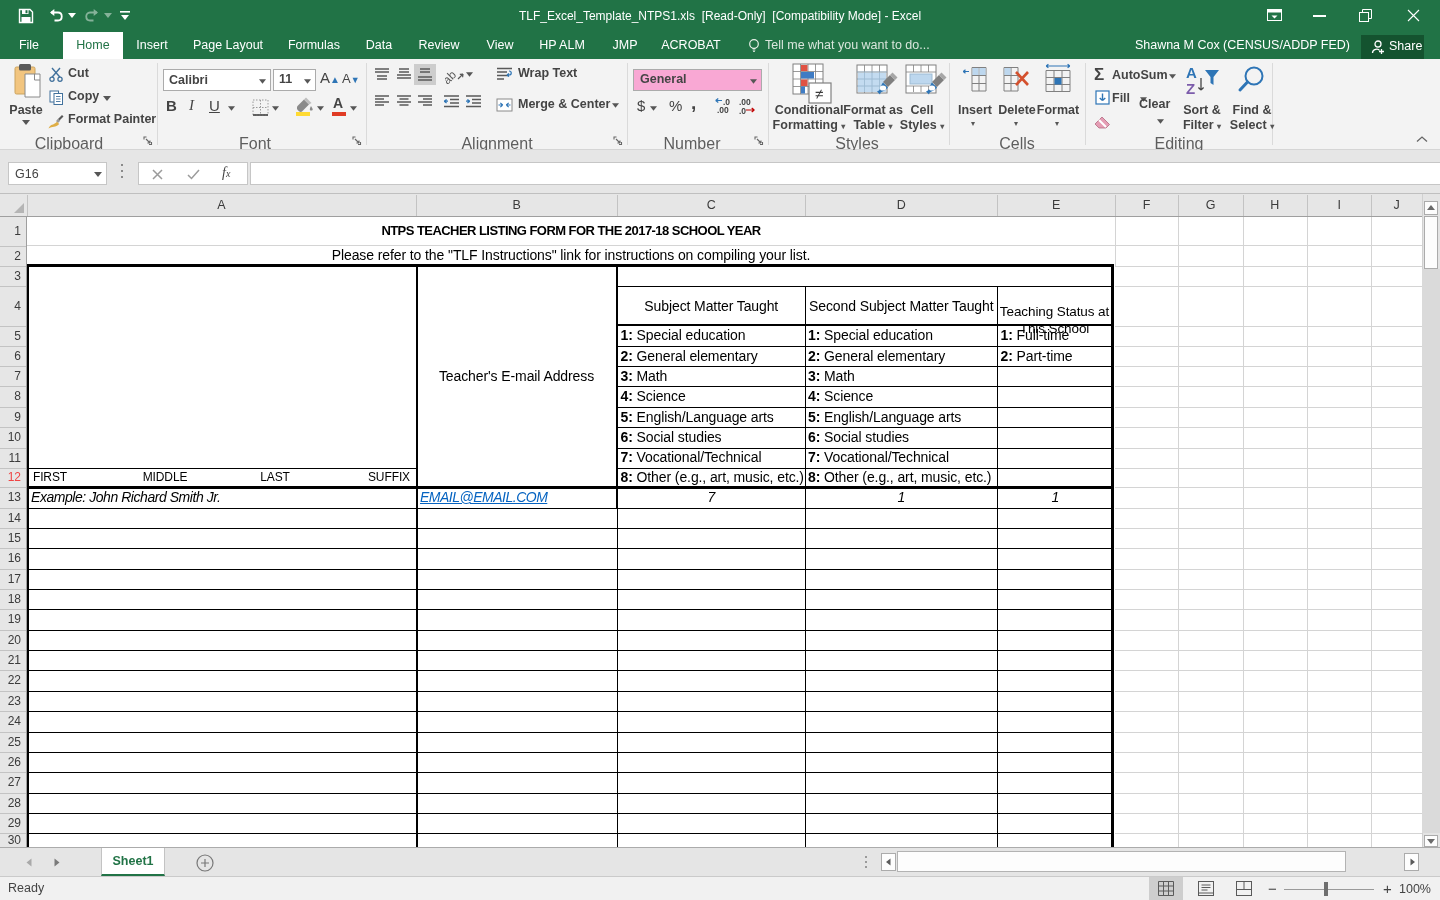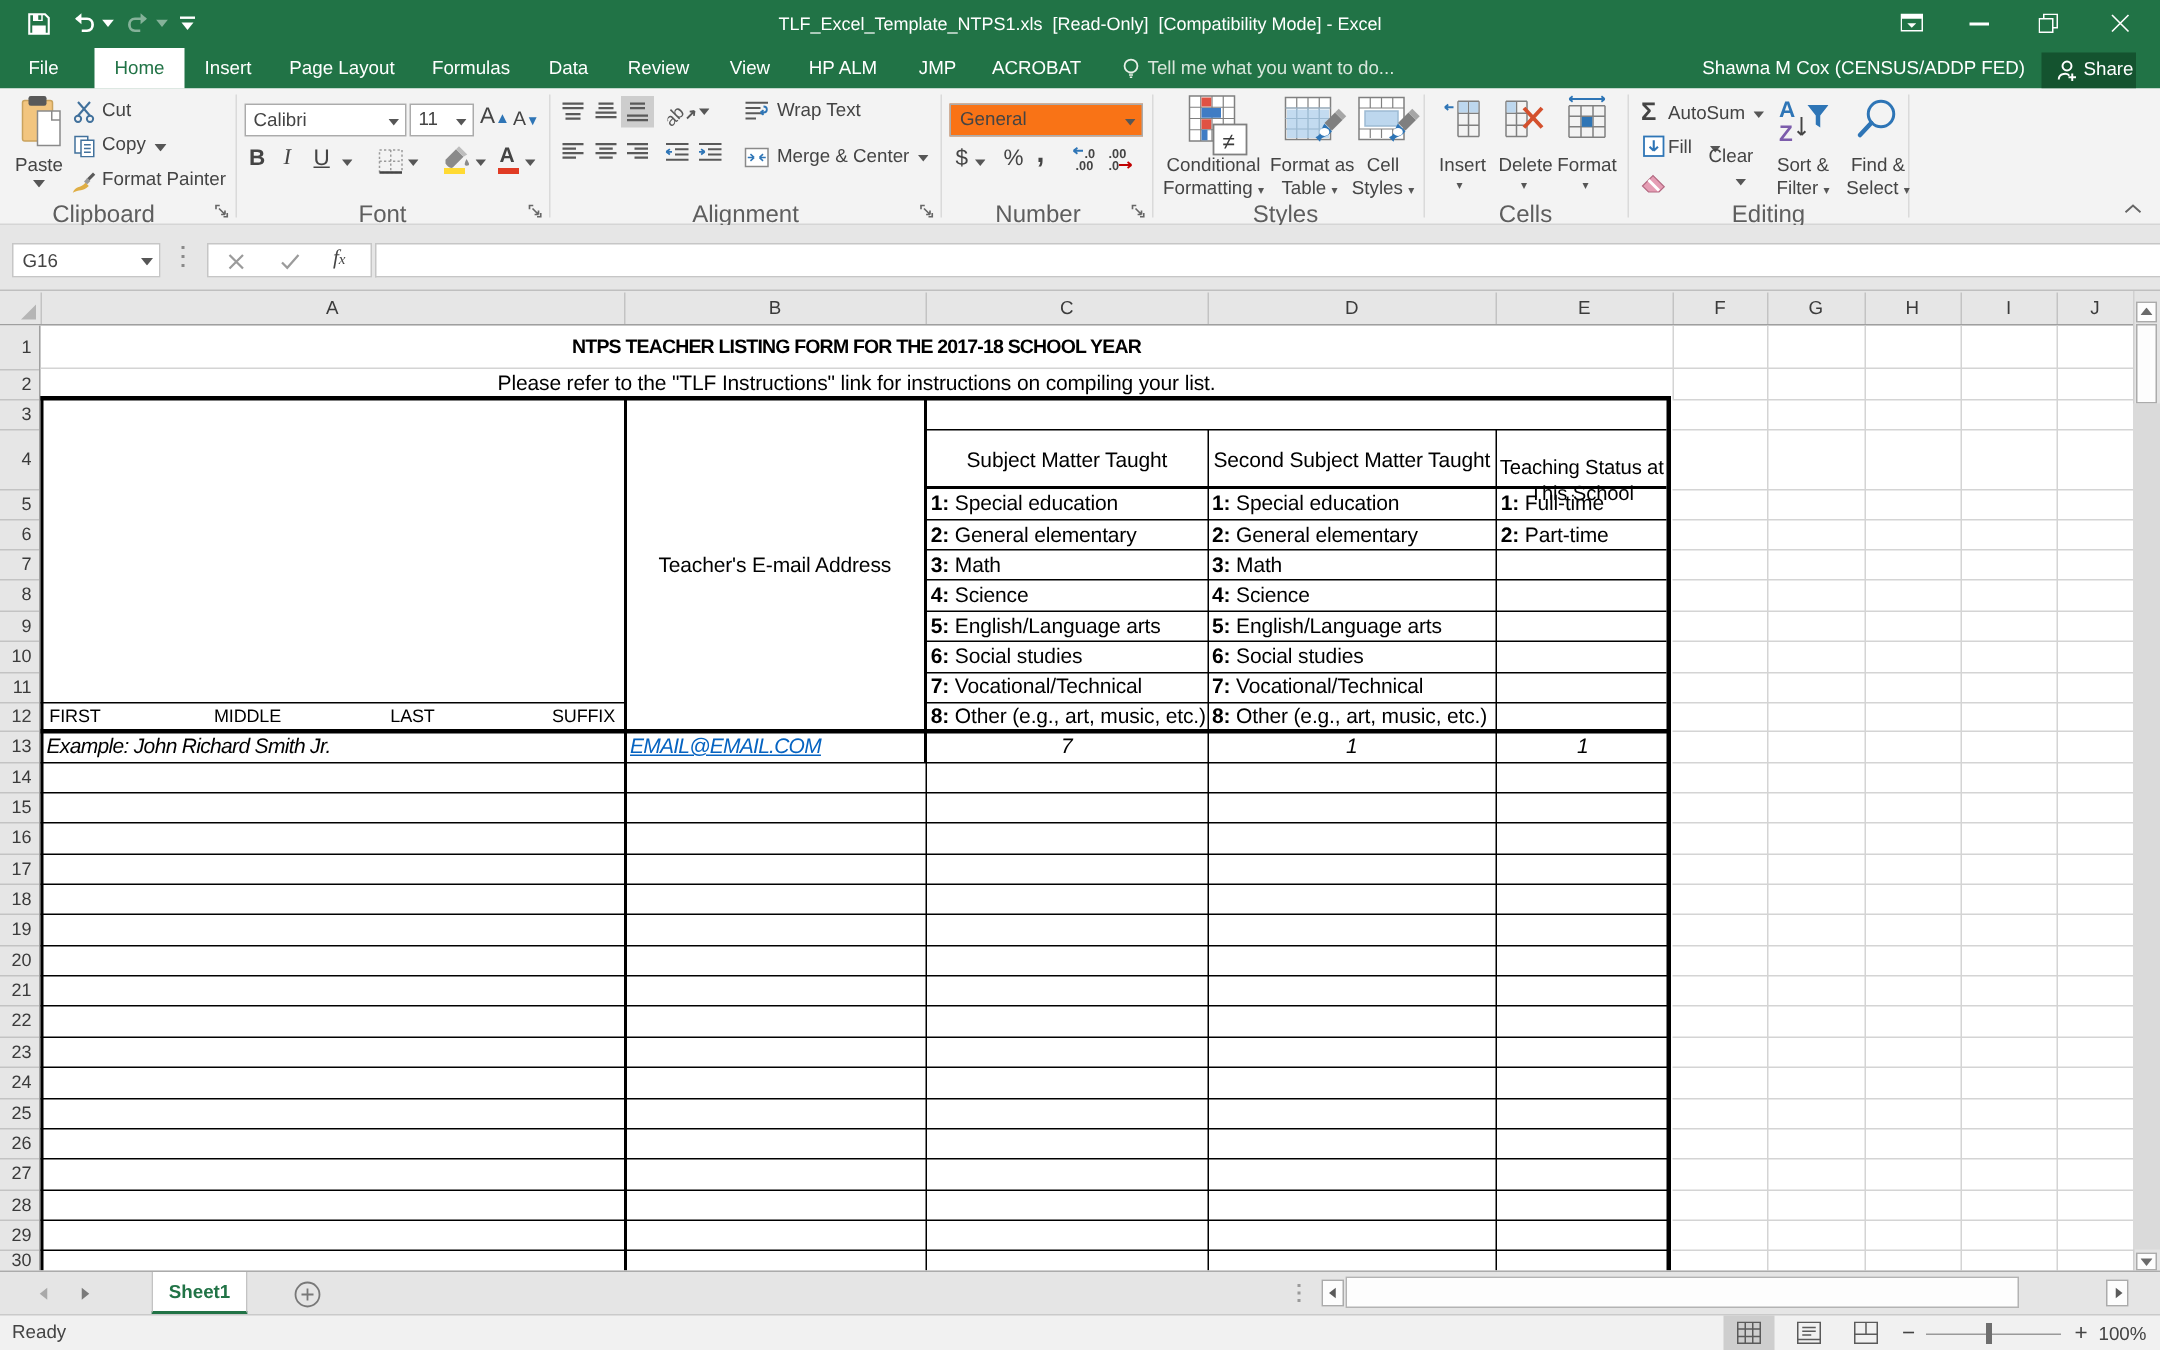--- a/index.html
+++ b/index.html
@@ -7,21 +7,21 @@
 body { font-family:"Liberation Sans", sans-serif; position:relative; background:#fff; }
 .ab { position:absolute; }
 .tx { white-space:nowrap; }
 
 #titlebar { left:0; top:0; width:1440px; height:32px; background:#217346; }
 #tabrow { left:0; top:32px; width:1440px; height:27px; background:#217346; }
 .tab { position:absolute; top:0; height:27px; line-height:26px; color:#fff; font-size:12.5px; text-align:center; }
 #ribbon { left:0; top:59px; width:1440px; height:91px; background:#f3f3f3; border-bottom:1px solid #d5d5d5; }
 .gsep { position:absolute; top:4px; width:1px; height:82px; background:#dadada; }
 .glabel { position:absolute; top:76px; font-size:16px; color:#5e5e5e; text-align:center; }
-.rtx { font-size:12.5px; color:#444; }
+.rtx { font-size:12.5px; color:#444;font-weight:bold; }
 .launcher { position:absolute; top:77px; width:10px; height:10px; }
 #fxbar { left:0; top:150px; width:1440px; height:44px; background:#e6e6e6; border-bottom:1px solid #bfbfbf; }
 
 #grid { left:0; top:194px; width:1440px; height:653px; background:#fff; }
 .celltx { position:absolute; font-size:14px; color:#000; white-space:nowrap; letter-spacing:-0.1px; }
 </style>
 </head>
 <body>
 <div class="ab" id="titlebar">
 
@@ -238,21 +238,21 @@
   <div class="ab rtx" style="left:518px;top:7px;">Wrap Text</div>
   <svg class="ab" style="left:496px;top:39px" width="17" height="14" viewBox="0 0 17 14">
     <rect x="1" y="1" width="15" height="12" fill="#fff" stroke="#8a8a8a" stroke-width="1"></rect>
     <path d="M2.5 7 h4 M6.8 7 L4.3 4.8 M6.8 7 L4.3 9.2 M14.5 7 h-4 M10.2 7 L12.7 4.8 M10.2 7 L12.7 9.2" stroke="#2e75b6" stroke-width="1.1" fill="none"></path>
   </svg>
   <div class="ab rtx" style="left:518px;top:38px;">Merge &amp; Center</div>
   <svg class="ab" style="left:612px;top:44px" width="7" height="5" viewBox="0 0 8 5">
       <path d="M0 0 h8 L4 5 Z" fill="#565656"></path>
     </svg>
 
-  <div class="ab" style="left:633px;top:10px;width:129px;height:22px;background:#f97316;border:1px solid #ababab;">
+  <div class="ab" style="left:633px;top:10px;width:129px;height:22px;background:#f9a8d4;border:1px solid #ababab;">
     <div class="ab rtx" style="left:6px;top:2px;">General</div>
     <svg class="ab" style="left:116px;top:9px" width="7" height="5" viewBox="0 0 8 5">
         <path d="M0 0 h8 L4 5 Z" fill="#565656"></path>
       </svg>
   </div>
   <div class="ab" style="left:637px;top:38px;font-size:15px;color:#444;">$</div>
   <svg class="ab" style="left:650px;top:47px" width="7" height="5" viewBox="0 0 8 5">
       <path d="M0 0 h8 L4 5 Z" fill="#565656"></path>
     </svg>
   <div class="ab" style="left:669px;top:38px;font-size:15px;color:#444;">%</div>
@@ -424,21 +424,21 @@
 <div class="ab tx" style="left:0;top:174.5px;width:21px;text-align:right;font-size:12px;color:#3b3b3b;">7</div>
 <div class="ab" style="left:0;top:213px;width:26px;height:1px;background:#c3c3c3;"></div>
 <div class="ab tx" style="left:0;top:195.0px;width:21px;text-align:right;font-size:12px;color:#3b3b3b;">8</div>
 <div class="ab" style="left:0;top:233px;width:26px;height:1px;background:#c3c3c3;"></div>
 <div class="ab tx" style="left:0;top:215.5px;width:21px;text-align:right;font-size:12px;color:#3b3b3b;">9</div>
 <div class="ab" style="left:0;top:254px;width:26px;height:1px;background:#c3c3c3;"></div>
 <div class="ab tx" style="left:0;top:236.0px;width:21px;text-align:right;font-size:12px;color:#3b3b3b;">10</div>
 <div class="ab" style="left:0;top:274px;width:26px;height:1px;background:#c3c3c3;"></div>
 <div class="ab tx" style="left:0;top:256.5px;width:21px;text-align:right;font-size:12px;color:#3b3b3b;">11</div>
 <div class="ab" style="left:0;top:293px;width:26px;height:1px;background:#c3c3c3;"></div>
-<div class="ab tx" style="left:0;top:276.0px;width:21px;text-align:right;font-size:12px;color:#404040;">12</div>
+<div class="ab tx" style="left:0;top:276.0px;width:21px;text-align:right;font-size:12px;color:#ef4444;">12</div>
 <div class="ab" style="left:0;top:314px;width:26px;height:1px;background:#c3c3c3;"></div>
 <div class="ab tx" style="left:0;top:296.0px;width:21px;text-align:right;font-size:12px;color:#3b3b3b;">13</div>
 <div class="ab" style="left:0;top:334px;width:26px;height:1px;background:#c3c3c3;"></div>
 <div class="ab tx" style="left:0;top:316.5px;width:21px;text-align:right;font-size:12px;color:#3b3b3b;">14</div>
 <div class="ab" style="left:0;top:354px;width:26px;height:1px;background:#c3c3c3;"></div>
 <div class="ab tx" style="left:0;top:336.5px;width:21px;text-align:right;font-size:12px;color:#3b3b3b;">15</div>
 <div class="ab" style="left:0;top:375px;width:26px;height:1px;background:#c3c3c3;"></div>
 <div class="ab tx" style="left:0;top:357.0px;width:21px;text-align:right;font-size:12px;color:#3b3b3b;">16</div>
 <div class="ab" style="left:0;top:395px;width:26px;height:1px;background:#c3c3c3;"></div>
 <div class="ab tx" style="left:0;top:377.5px;width:21px;text-align:right;font-size:12px;color:#3b3b3b;">17</div>

